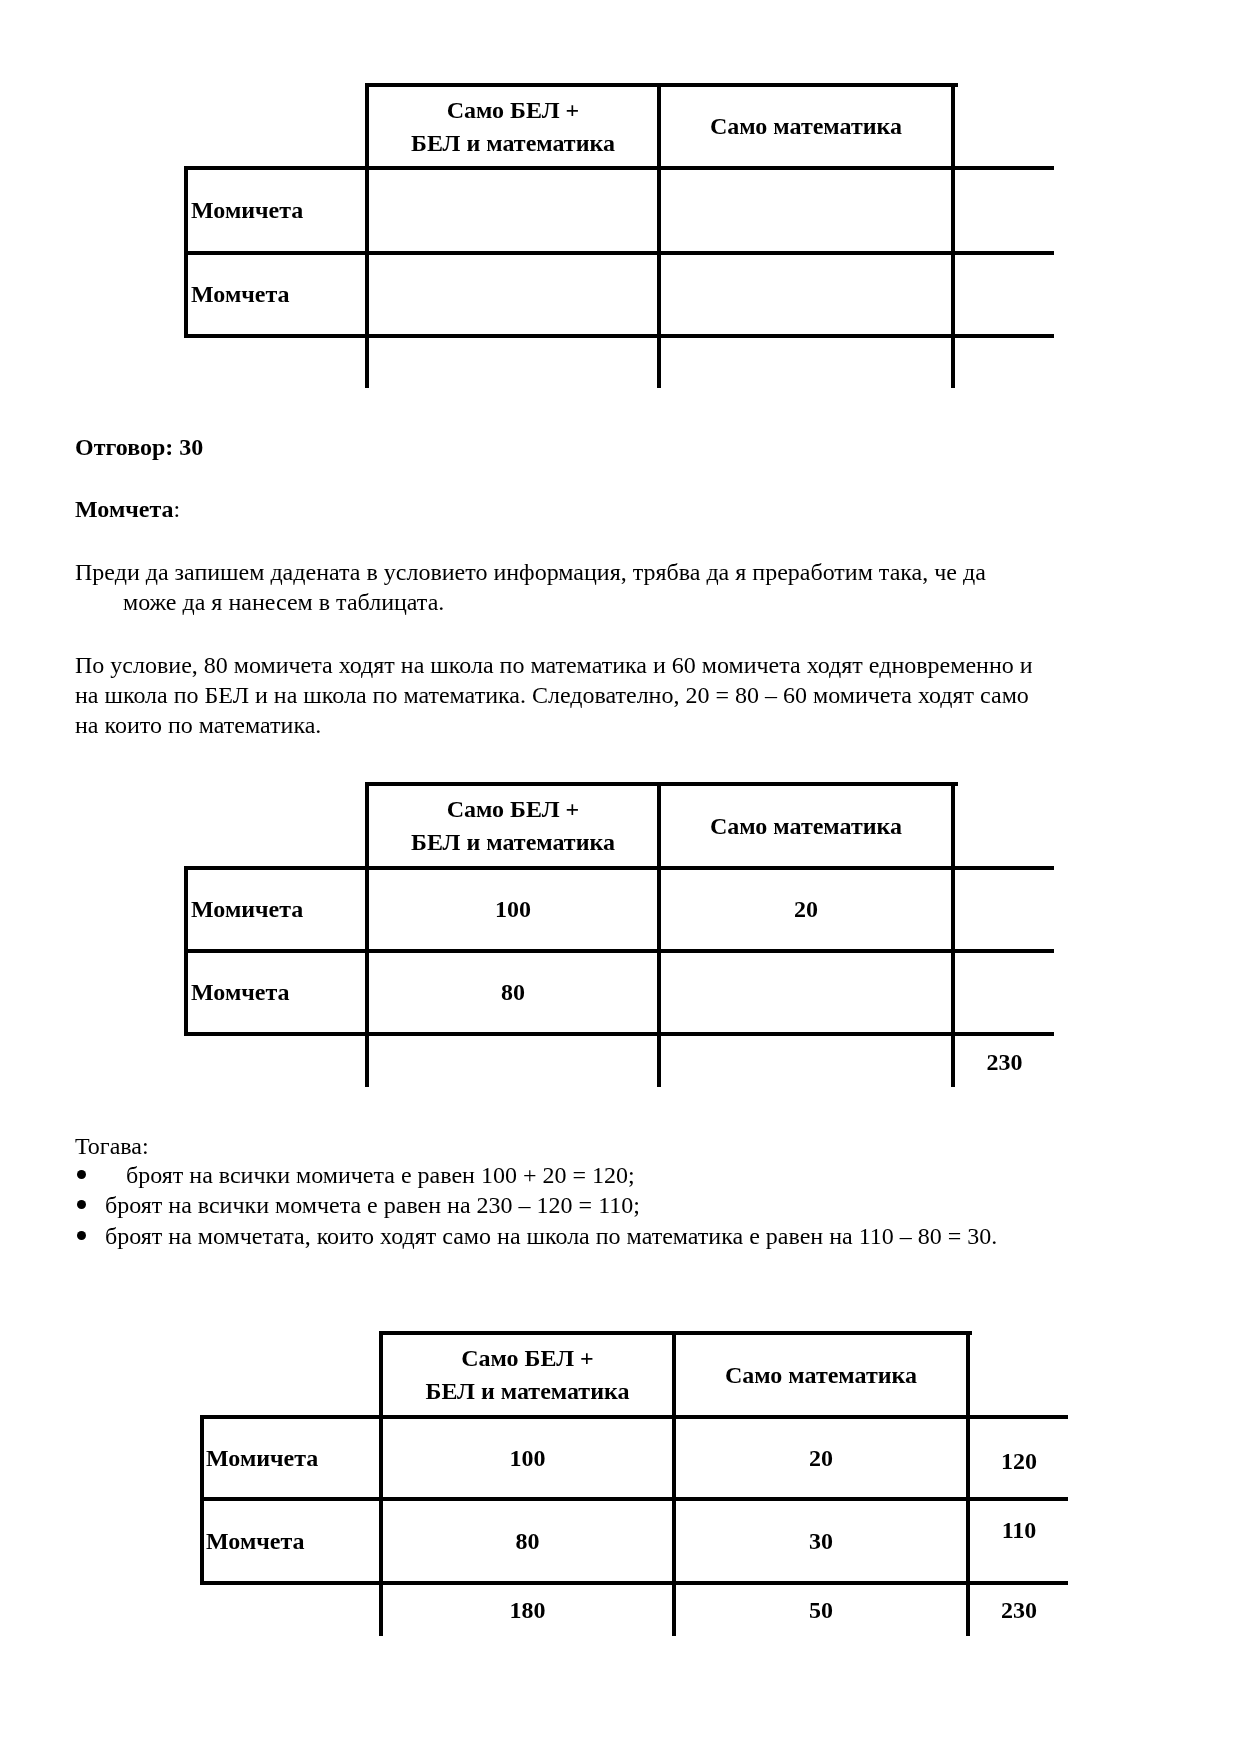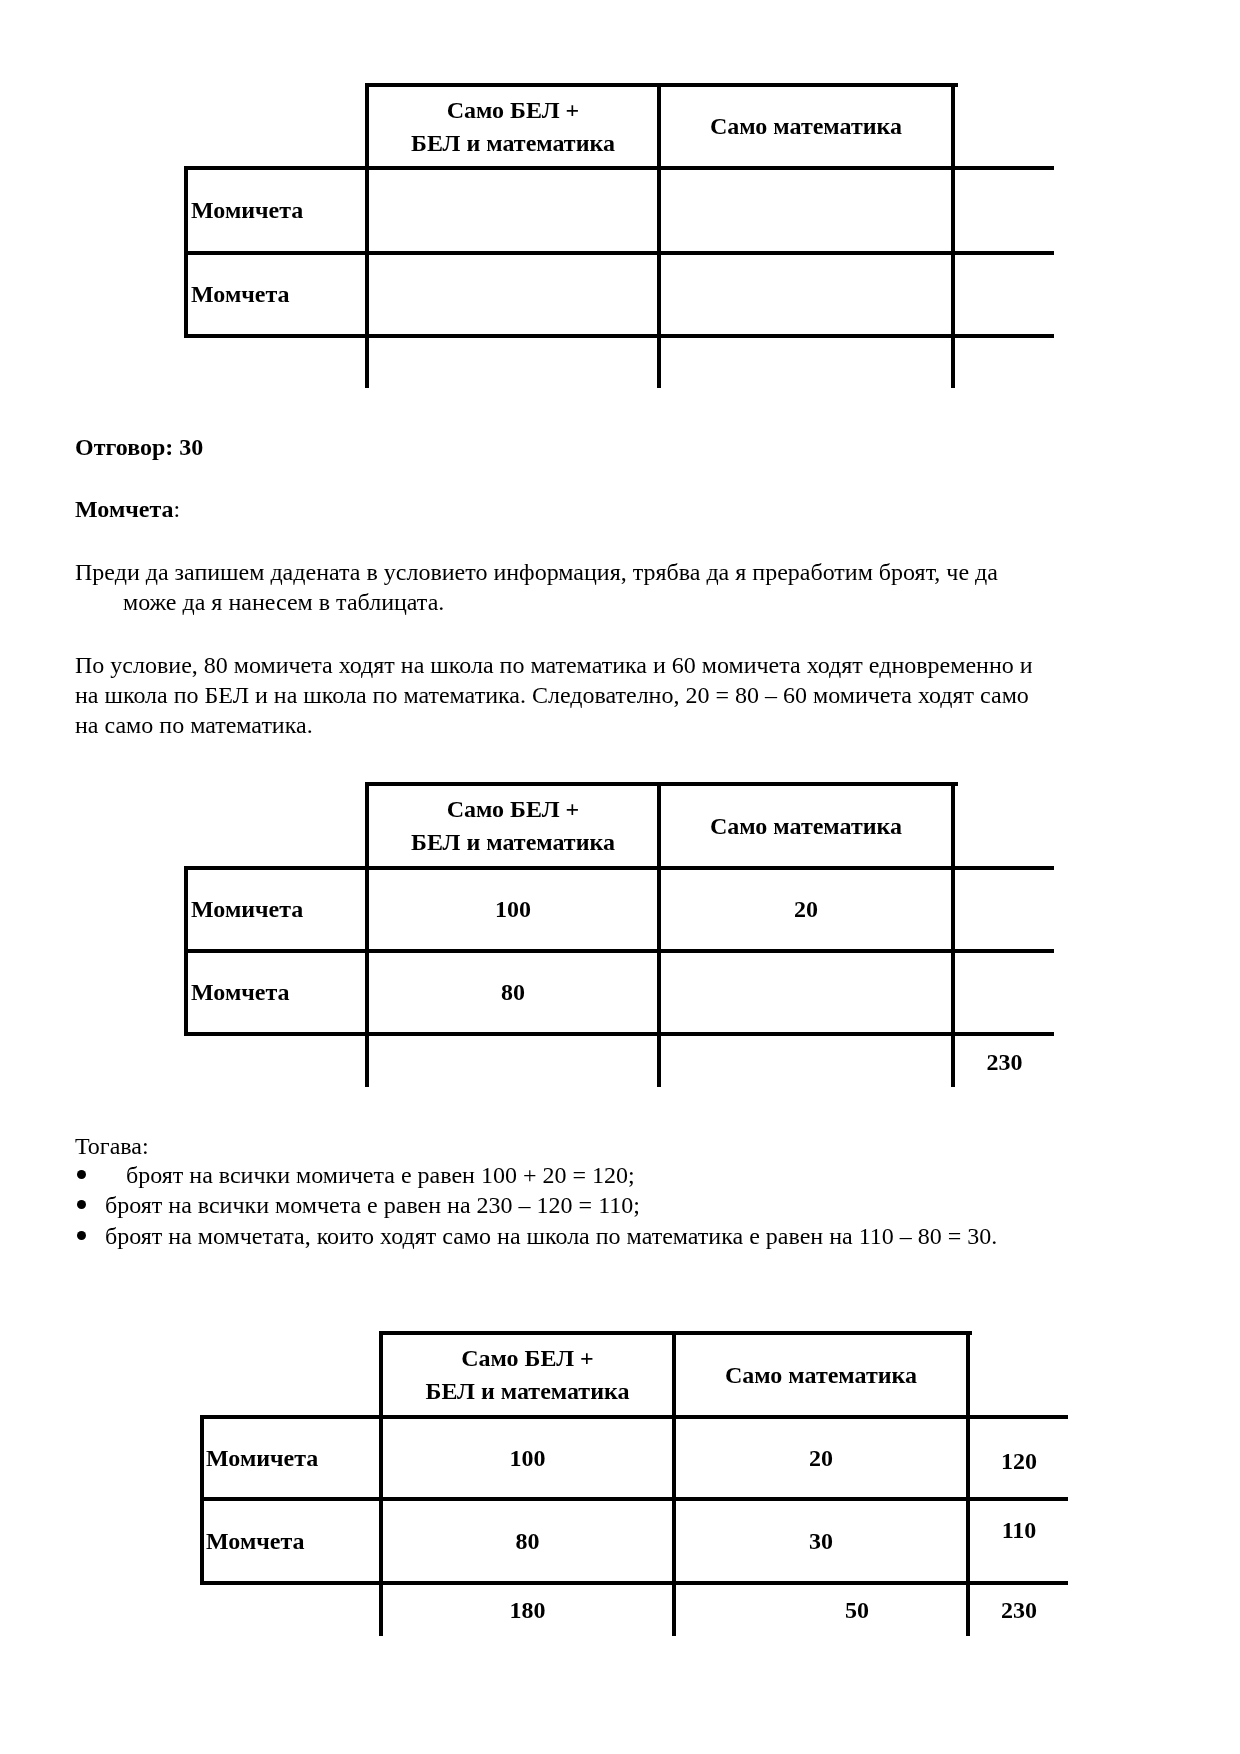--- a/index.html
+++ b/index.html
@@ -42,26 +42,26 @@
   <div class="cell" style="left:661px; top:170px; width:290px; height:81px;"></div>
   <div class="cell" style="left:369px; top:255px; width:288px; height:79px;"></div>
   <div class="cell" style="left:661px; top:255px; width:290px; height:79px;"></div>
 </div>
 
 <div class="text bold" style="left:75px; top:432px;">Отговор: 30</div>
 <div class="text" style="left:75px; top:494px;">
   <span class="bold">Момчета</span><span>:</span>
 </div>
 
-<div class="text" style="left:75px; top:557px;">Преди да запишем дадената в условието информация, трябва да я преработим броят, че да</div>
+<div class="text" style="left:75px; top:557px;">Преди да запишем дадената в условието информация, трябва да я преработим така, че да</div>
 <div class="text" style="left:75px; top:587px;margin-left:48px;">може да я нанесем в таблицата.</div>
 
 <div class="text" style="left:75px; top:650px;">По условие, 80 момичета ходят на школа по математика и 60 момичета ходят едновременно и</div>
 <div class="text" style="left:75px; top:680px;">на школа по БЕЛ и на школа по математика. Следователно, 20 = 80 – 60 момичета ходят само</div>
-<div class="text" style="left:75px; top:710px;">на само по математика.</div>
+<div class="text" style="left:75px; top:710px;">на които по математика.</div>
 
 <div>
   <div class="hline" style="left:365px; top:782px; width:593px;"></div>
   <div class="hline" style="left:184px; top:866px; width:870px;"></div>
   <div class="hline" style="left:184px; top:949px; width:870px;"></div>
   <div class="hline" style="left:184px; top:1032px; width:870px;"></div>
   <div class="vline" style="left:184px; top:866px; height:170px;"></div>
   <div class="vline" style="left:365px; top:782px; height:305px;"></div>
   <div class="vline" style="left:657px; top:782px; height:305px;"></div>
   <div class="vline" style="left:951px; top:782px; height:305px;"></div>
@@ -118,15 +118,15 @@
   <div class="rowlabel" style="left:206px; top:1501px; height:80px;">Момчета</div>
 
   <div class="cell" style="left:383px; top:1419px; width:289px; height:78px;">100</div>
   <div class="cell" style="left:676px; top:1419px; width:290px; height:78px;">20</div>
   <div class="cell" style="left:383px; top:1501px; width:289px; height:80px;">80</div>
   <div class="cell" style="left:676px; top:1501px; width:290px; height:80px;">30</div>
 
   <div class="cell" style="left:970px; top:1419px; width:98px; height:84px;">120</div>
   <div class="cell" style="left:970px; top:1501px; width:98px; height:59px;">110</div>
   <div class="cell" style="left:383px; top:1585px; width:289px; height:50px;">180</div>
-  <div class="cell" style="left:676px; top:1585px; width:290px; height:50px;padding-left:36px;">50</div>
+  <div class="cell" style="left:676px; top:1585px; width:290px; height:50px;">50</div>
   <div class="cell" style="left:970px; top:1585px; width:98px; height:50px;">230</div>
 </div>
 
 </body></html>

